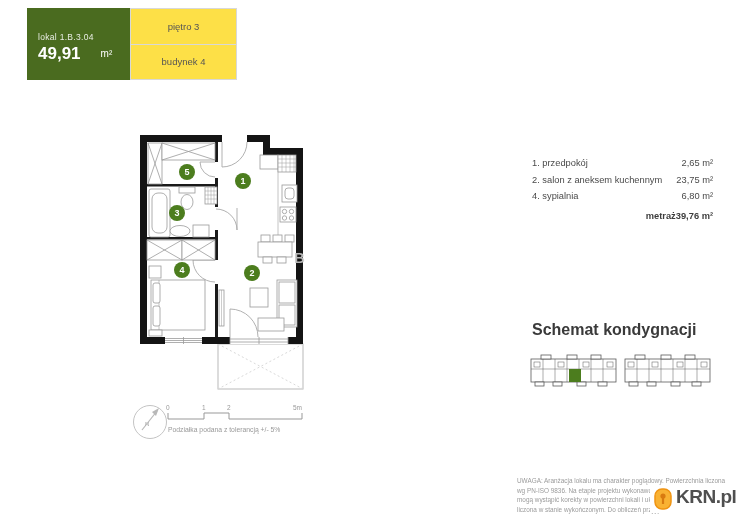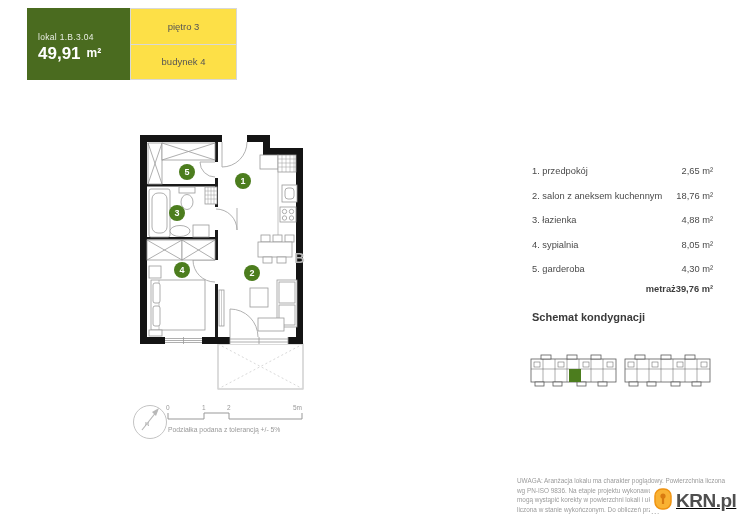--- a/index.html
+++ b/index.html
@@ -4,48 +4,48 @@
 <style>
   * { margin:0; padding:0; box-sizing:border-box; }
   body { background:#fff; font-family:"Liberation Sans", sans-serif; }
   #page { position:relative; width:740px; height:523px; background:#fff; overflow:hidden; }
 
   
   .hdr-green { position:absolute; left:27px; top:8px; width:103px; height:72px;
     background:#4a6b1f; color:#fff; padding:24px 8px 0 11px; }
   .hdr-green .lokal { font-size:8.5px; letter-spacing:.3px; color:rgba(255,255,255,.88); }
   .hdr-green .area { margin-top:2px; font-size:17px; font-weight:bold; }
-  .hdr-green .area .unit { font-size:12px; font-weight:bold; vertical-align:2px; margin-left:6px; }
+  .hdr-green .area .unit { font-size:10px; font-weight:normal; vertical-align:2px; margin-left:20px; }
   .hdr-info { position:absolute; left:130px; top:8px; width:107px; height:72px;
     border:1px solid #d8d8d8; background:#fde047; display:flex; flex-direction:column; }
   .hdr-cell { flex:1; display:flex; align-items:center; justify-content:center;
     font-size:9.5px; color:#555; }
   .hdr-cell:first-child { border-bottom:1px solid #d8d8d8; }
 
   
   .plan { position:absolute; left:125px; top:118px; }
 
   
   .room-list { position:absolute; left:532px; top:155px; width:181px; font-size:9.3px; color:#4a4a4a; }
-  .room-row { display:flex; justify-content:space-between; height:16.5px; align-items:center;margin-top:8px; }
+  .room-row { display:flex; justify-content:space-between; height:16.5px; align-items:center; }
   .room-row.total { margin-top:3px; font-weight:bold; color:#3d3d3d;justify-content:flex-end; }
-  .schemat-title { position:absolute; left:532px; top:311px; font-size:11px; font-weight:bold; color:#3a3a3a; }
+  .schemat-title { position:absolute; left:532px; top:321px; font-size:16px; font-weight:bold; color:#3a3a3a; }
   .bldg { position:absolute; top:350px; }
   .bldg.left { left:528px; } .bldg.right { left:622px; }
 
   
   .compass { position:absolute; left:127px; top:396px; }
   .scalebar { position:absolute; left:165px; top:403px; }
   .scalenote { position:absolute; left:168px; top:426px; font-size:6.8px; color:#999; }
 
   
   .disclaimer { position:absolute; left:517px; top:476px; width:218px;
     font-size:6.4px; line-height:9.6px; color:#9b9b9b; }
-  .logo { position:absolute; left:650px; top:485px; display:flex; align-items:flex-end;
-    background:#fff; padding:1px 2px;text-decoration:underline; }
+  .logo { position:absolute; left:650px; top:485px; display:flex; align-items:flex-start;
+    background:#fff; padding:1px 2px; }
   .logo-text { font-size:19px; font-weight:bold; color:#4f4f4f; letter-spacing:-0.5px; margin-left:2px; }
 </style>
 </head>
 <body>
 
 <div id="page">
 
   <div class="hdr-green">
     <div class="lokal">lokal 1.B.3.04</div>
     <div class="area"><span>49,91</span><span class="unit">m²</span></div>
@@ -190,33 +190,25 @@
     <text x="169" y="145" font-size="15" font-weight="bold" fill="#c9c9c9" opacity="0.9">B</text>
   </svg>
 
   <div class="room-list">
     <div class="room-row">
       <span>1. przedpokój</span>
       <span>2,65 m²</span>
     </div>
     <div class="room-row">
       <span>2. salon z aneksem kuchennym</span>
-      <span>18,76 m²</span>
-    </div>
-    <div class="room-row">
-      <span>3. łazienka</span>
-      <span>4,88 m²</span>
+      <span>23,75 m²</span>
     </div>
     <div class="room-row">
       <span>4. sypialnia</span>
-      <span>8,05 m²</span>
-    </div>
-    <div class="room-row">
-      <span>5. garderoba</span>
-      <span>4,30 m²</span>
+      <span>6,80 m²</span>
     </div>
     <div class="room-row total">
       <span>metraż</span>
       <span>39,76 m²</span>
     </div>
   </div>
 
   <div class="schemat-title">Schemat kondygnacji</div>
 
   <svg class="bldg left" width="92" height="40" viewBox="0 0 92 40">

